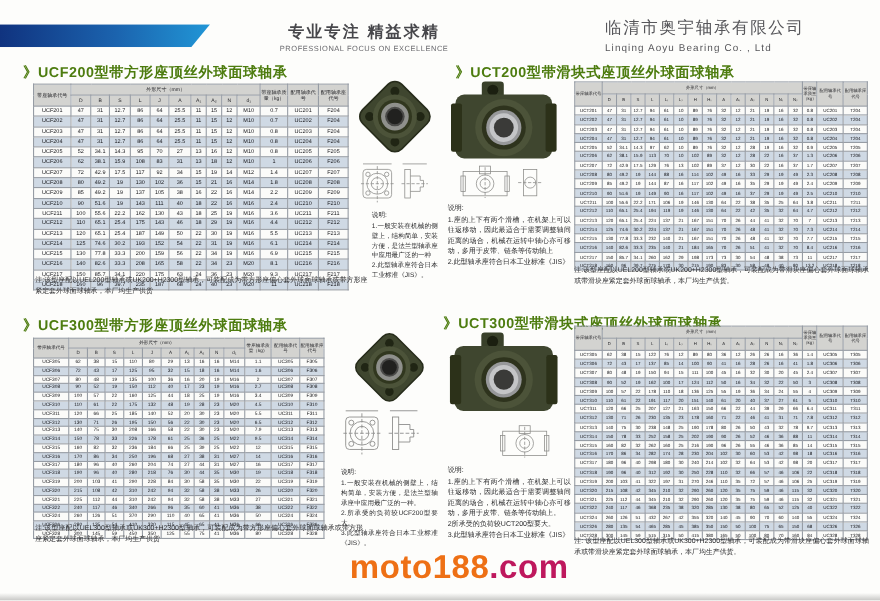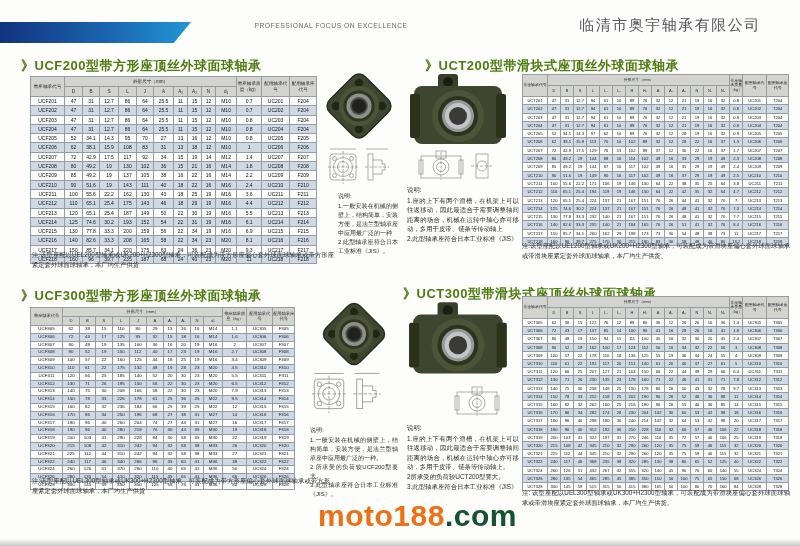--- a/index.html
+++ b/index.html
@@ -4,21 +4,21 @@
 <style>
   *{margin:0;padding:0;box-sizing:border-box;-webkit-text-size-adjust:none}
   html,body{width:800px;height:546px}
   body{position:relative;background:#fdfdfb;font-family:"Liberation Sans","DejaVu Sans",sans-serif;overflow:hidden;color:#222}
   .abs{position:absolute}
   
   .band{left:0;top:22px;width:191px;height:21px;background:linear-gradient(90deg,#10337f 0%,#1b63ae 55%,#2196d6 100%);clip-path:polygon(0 0,100% 0,91% 100%,0 100%)}
   .slogan{left:241px;top:20px;width:180px;text-align:center}
   .slogan-cn{font-size:14.5px;font-weight:bold;color:#47474b;letter-spacing:2px}
   .slogan-en{font-size:6.8px;color:#6a6a6e;letter-spacing:.5px;margin-top:2px;white-space:nowrap}
-  .company{left:550px;top:16px;width:240px;text-align:center}
+  .company{left:550px;top:16px;width:240px;text-align:left}
   .company-cn{font-size:15px;color:#57575b;letter-spacing:1.5px}
   .company-en{font-size:9px;color:#57575b;margin-top:3px;letter-spacing:1px;white-space:nowrap}
   
   .sec-title{font-size:13px;font-weight:bold;color:#4d7c0f;letter-spacing:.5px;white-space:nowrap}
   
   table{border-collapse:collapse;width:100%;table-layout:fixed}
   th,td{border:.6px solid #969ca4;text-align:center;vertical-align:middle;padding:0;font-weight:normal;color:#16161a;overflow:hidden}
   thead th{background:#d3d3d0;color:#26262a}
   tbody tr:nth-child(even) td{background:#cfd9e4}
   tbody tr:nth-child(odd) td{background:#fbfbf9}
@@ -33,34 +33,36 @@
   
   .tnote{font-size:6.3px;line-height:1.55;color:#2c2c2e;text-align:justify}
   .shuoming{font-size:6px;line-height:1.5;color:#2c2c2e;text-align:justify}
   .shuoming .sm-title{margin-bottom:1px}
   .shuoming-wide{font-size:6.4px}
   
   .drawings{display:flex;gap:6px;align-items:flex-start}
   
   .watermark{left:318px;top:499px;font-size:30px;font-weight:bold;letter-spacing:.5px;white-space:nowrap}
   .wm-o{color:#ee7015}
-  .wm-b{color:#14532d}
+  .wm-b{color:#be185d}
   .edge-bottom{left:0;bottom:0;width:800px;height:7px;background:linear-gradient(#fdfdfb,#c6c6c4)}
 </style>
 </head>
 <body>
 
 <div class="abs band"></div>
 
 <div class="abs slogan">
+  <div class="slogan-cn">专业专注  精益求精</div>
   <div class="slogan-en">PROFESSIONAL FOCUS ON EXCELLENCE</div>
 </div>
 
 <div class="abs company">
   <div class="company-cn">临清市奥宇轴承有限公司</div>
+  <div class="company-en">Linqing  Aoyu  Bearing  Co. , Ltd</div>
 </div>
 
 <div class="abs sec-title" style="left:21px;top:57px">》UCF200型带方形座顶丝外球面球轴承</div>
 
 <div class="abs tbl-ucf200" style="left:30px;top:76px;width:286px">
     <table>
       <colgroup>
         <col style="width: 34px;">
         <col style="width: 18px;">
         <col style="width: 17px;">
@@ -435,21 +437,21 @@
 <div class="abs shuoming" style="left:338px;top:192px;width:60px">
   <div class="sm-title">说明:</div>
   <div>
       <div>1.一般安装在机械的侧壁上，结构简单，安装方便，是法兰型轴承座中应用最广泛的一种</div>
       <div>2.此型轴承座符合日本工业标准《JIS》。</div>
     </div>
 </div>
 
 <div class="abs tnote" style="left:32px;top:250px;width:302px">注:该型座配以UEL200型轴承或UK200+H2300型轴承，可装配成为带方形座偏心套外球面球轴承或带方形座紧定套外球面球轴承，本厂均生产供货</div>
 
-<div class="abs sec-title" style="left:425px;top:57px">》UCT200型带滑块式座顶丝外球面球轴承</div>
+<div class="abs sec-title" style="left:414px;top:57px">》UCT200型带滑块式座顶丝外球面球轴承</div>
 
 <div class="abs" style="left:408px;top:72px;width:106px;height:80px">
   <svg width="106" height="80" viewBox="0 0 106 80">
     <rect x="30" y="2" width="20" height="20" rx="3" fill="#39402a"></rect>
     <circle cx="40" cy="10" r="5" fill="#1b1f10"></circle>
     <rect x="6" y="14" width="88" height="58" rx="8" fill="#3f462f"></rect>
     <rect x="2" y="22" width="10" height="44" rx="2" fill="#2c3119"></rect>
     <rect x="88" y="22" width="10" height="44" rx="2" fill="#2c3119"></rect>
     <circle cx="50" cy="44" r="26" fill="#4c5339"></circle>
       <circle cx="50" cy="44" r="20" fill="#2e331d"></circle>

